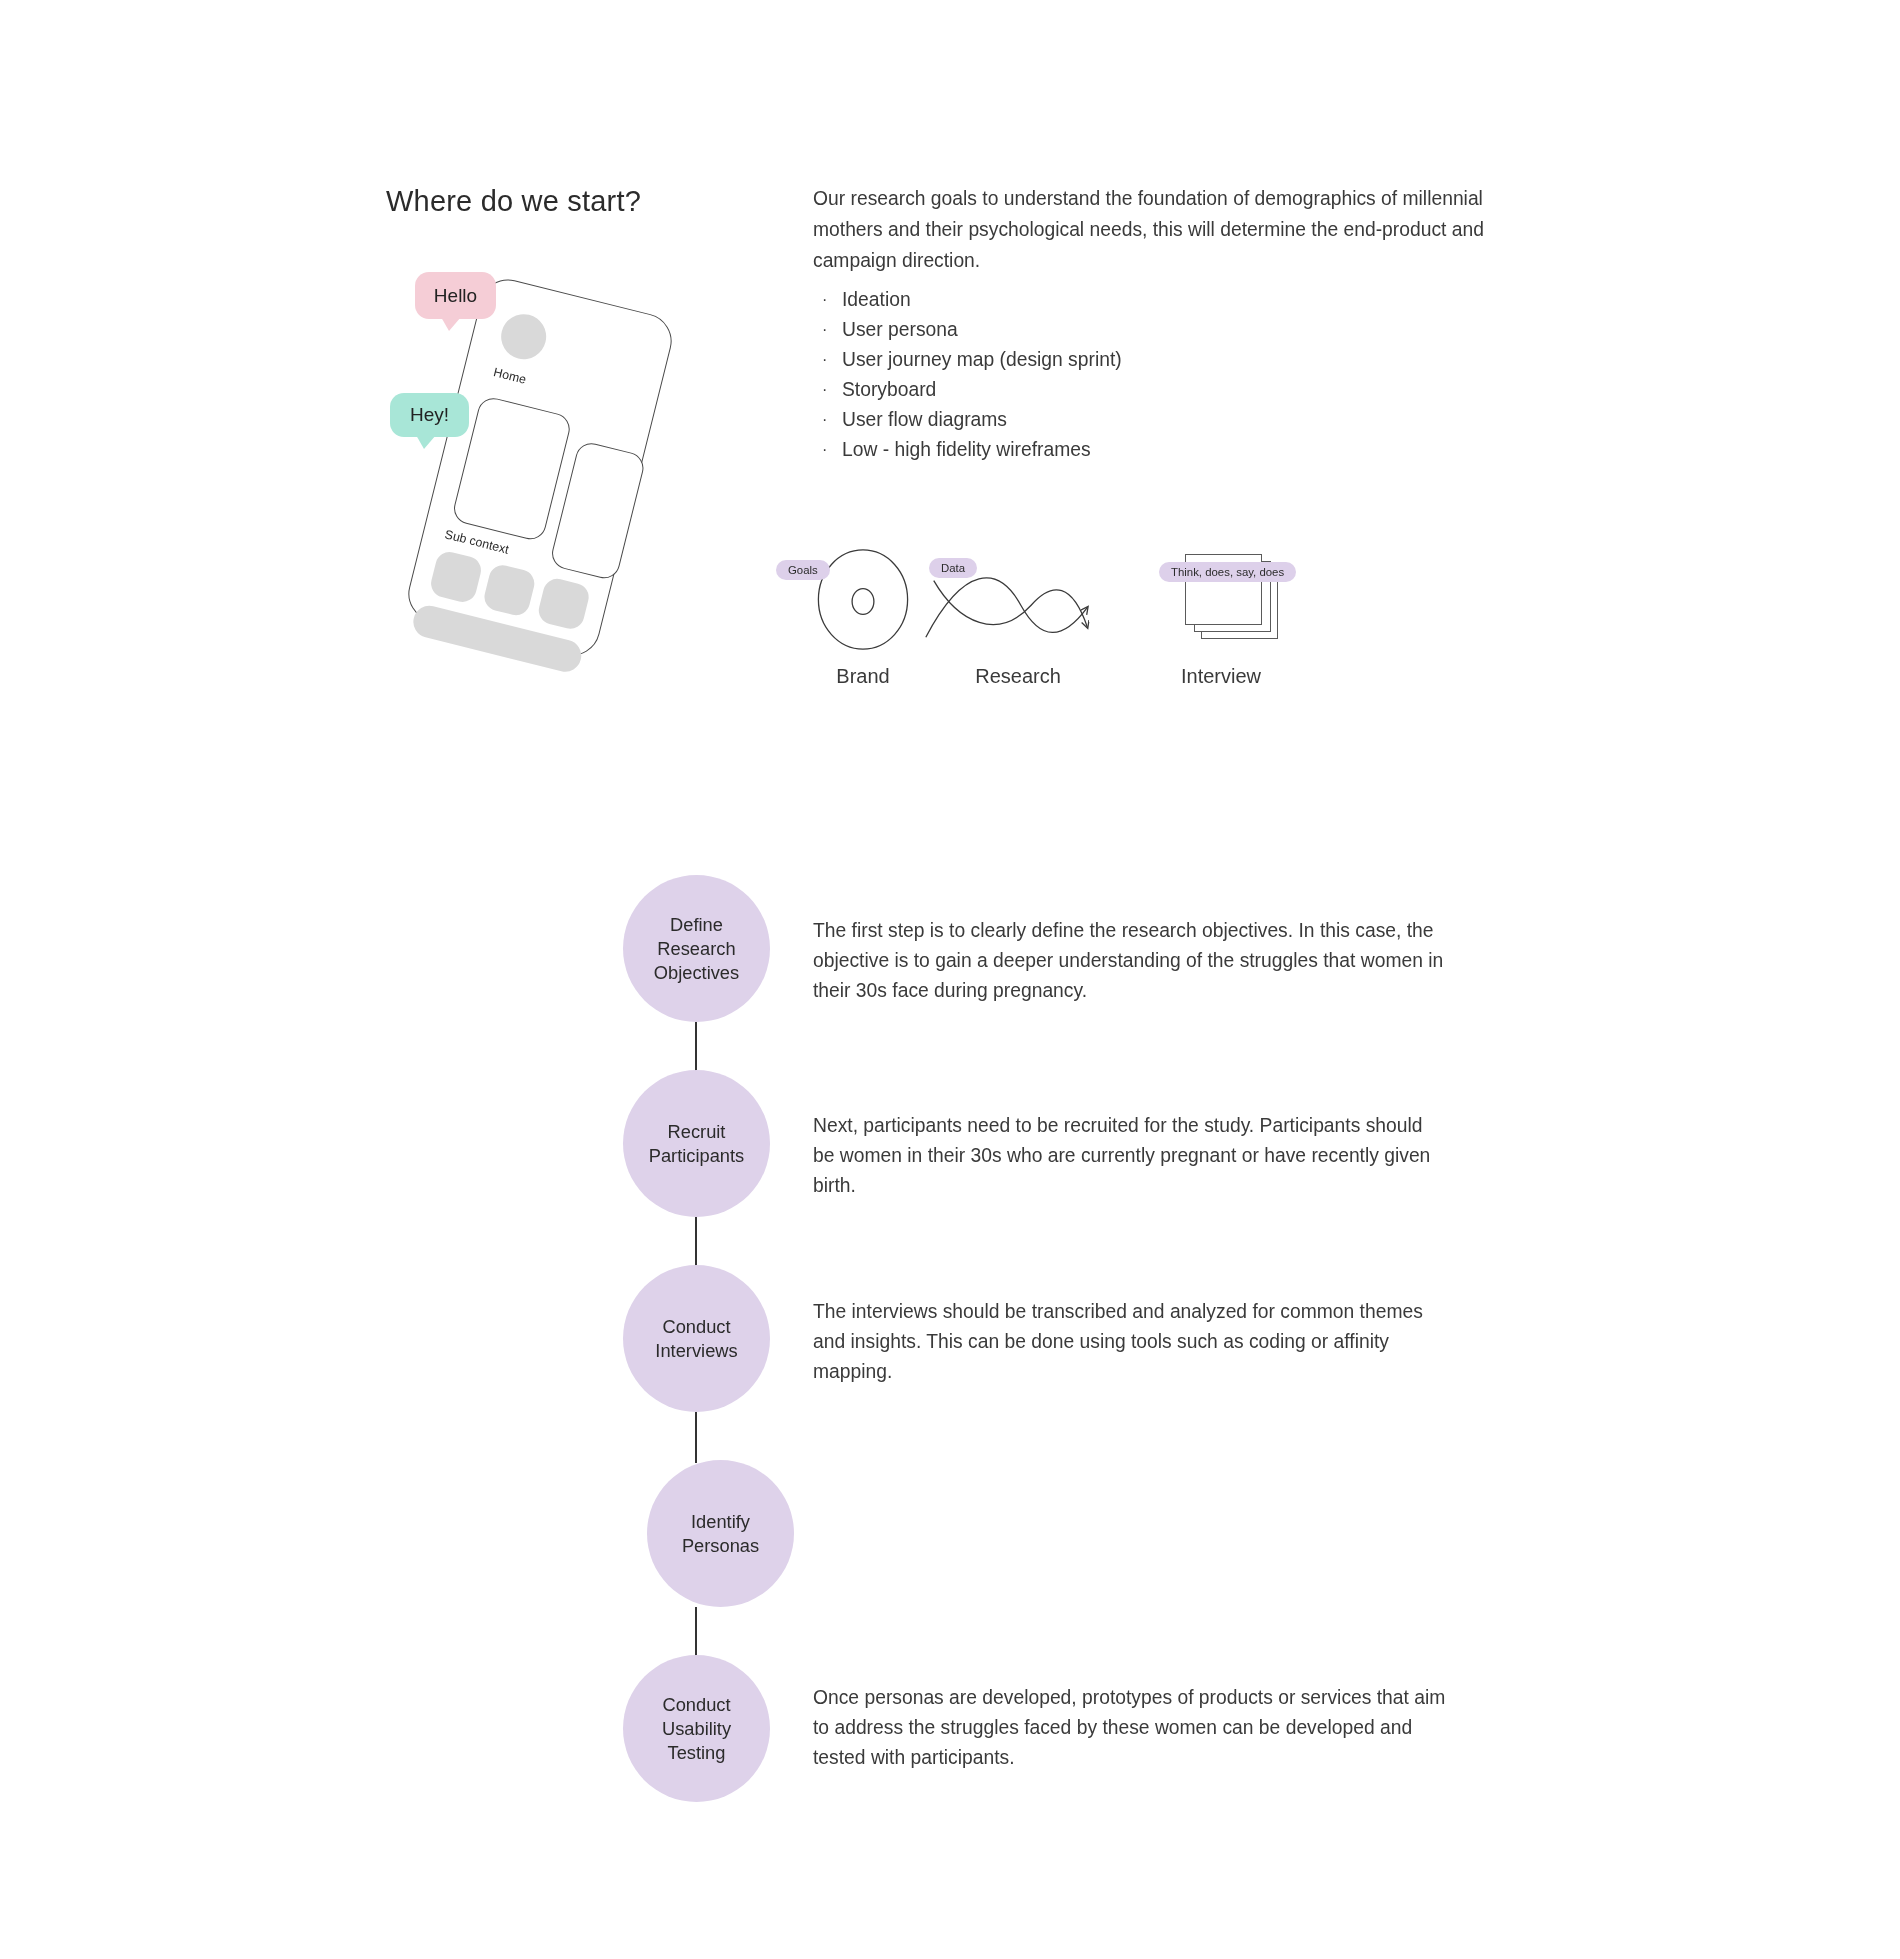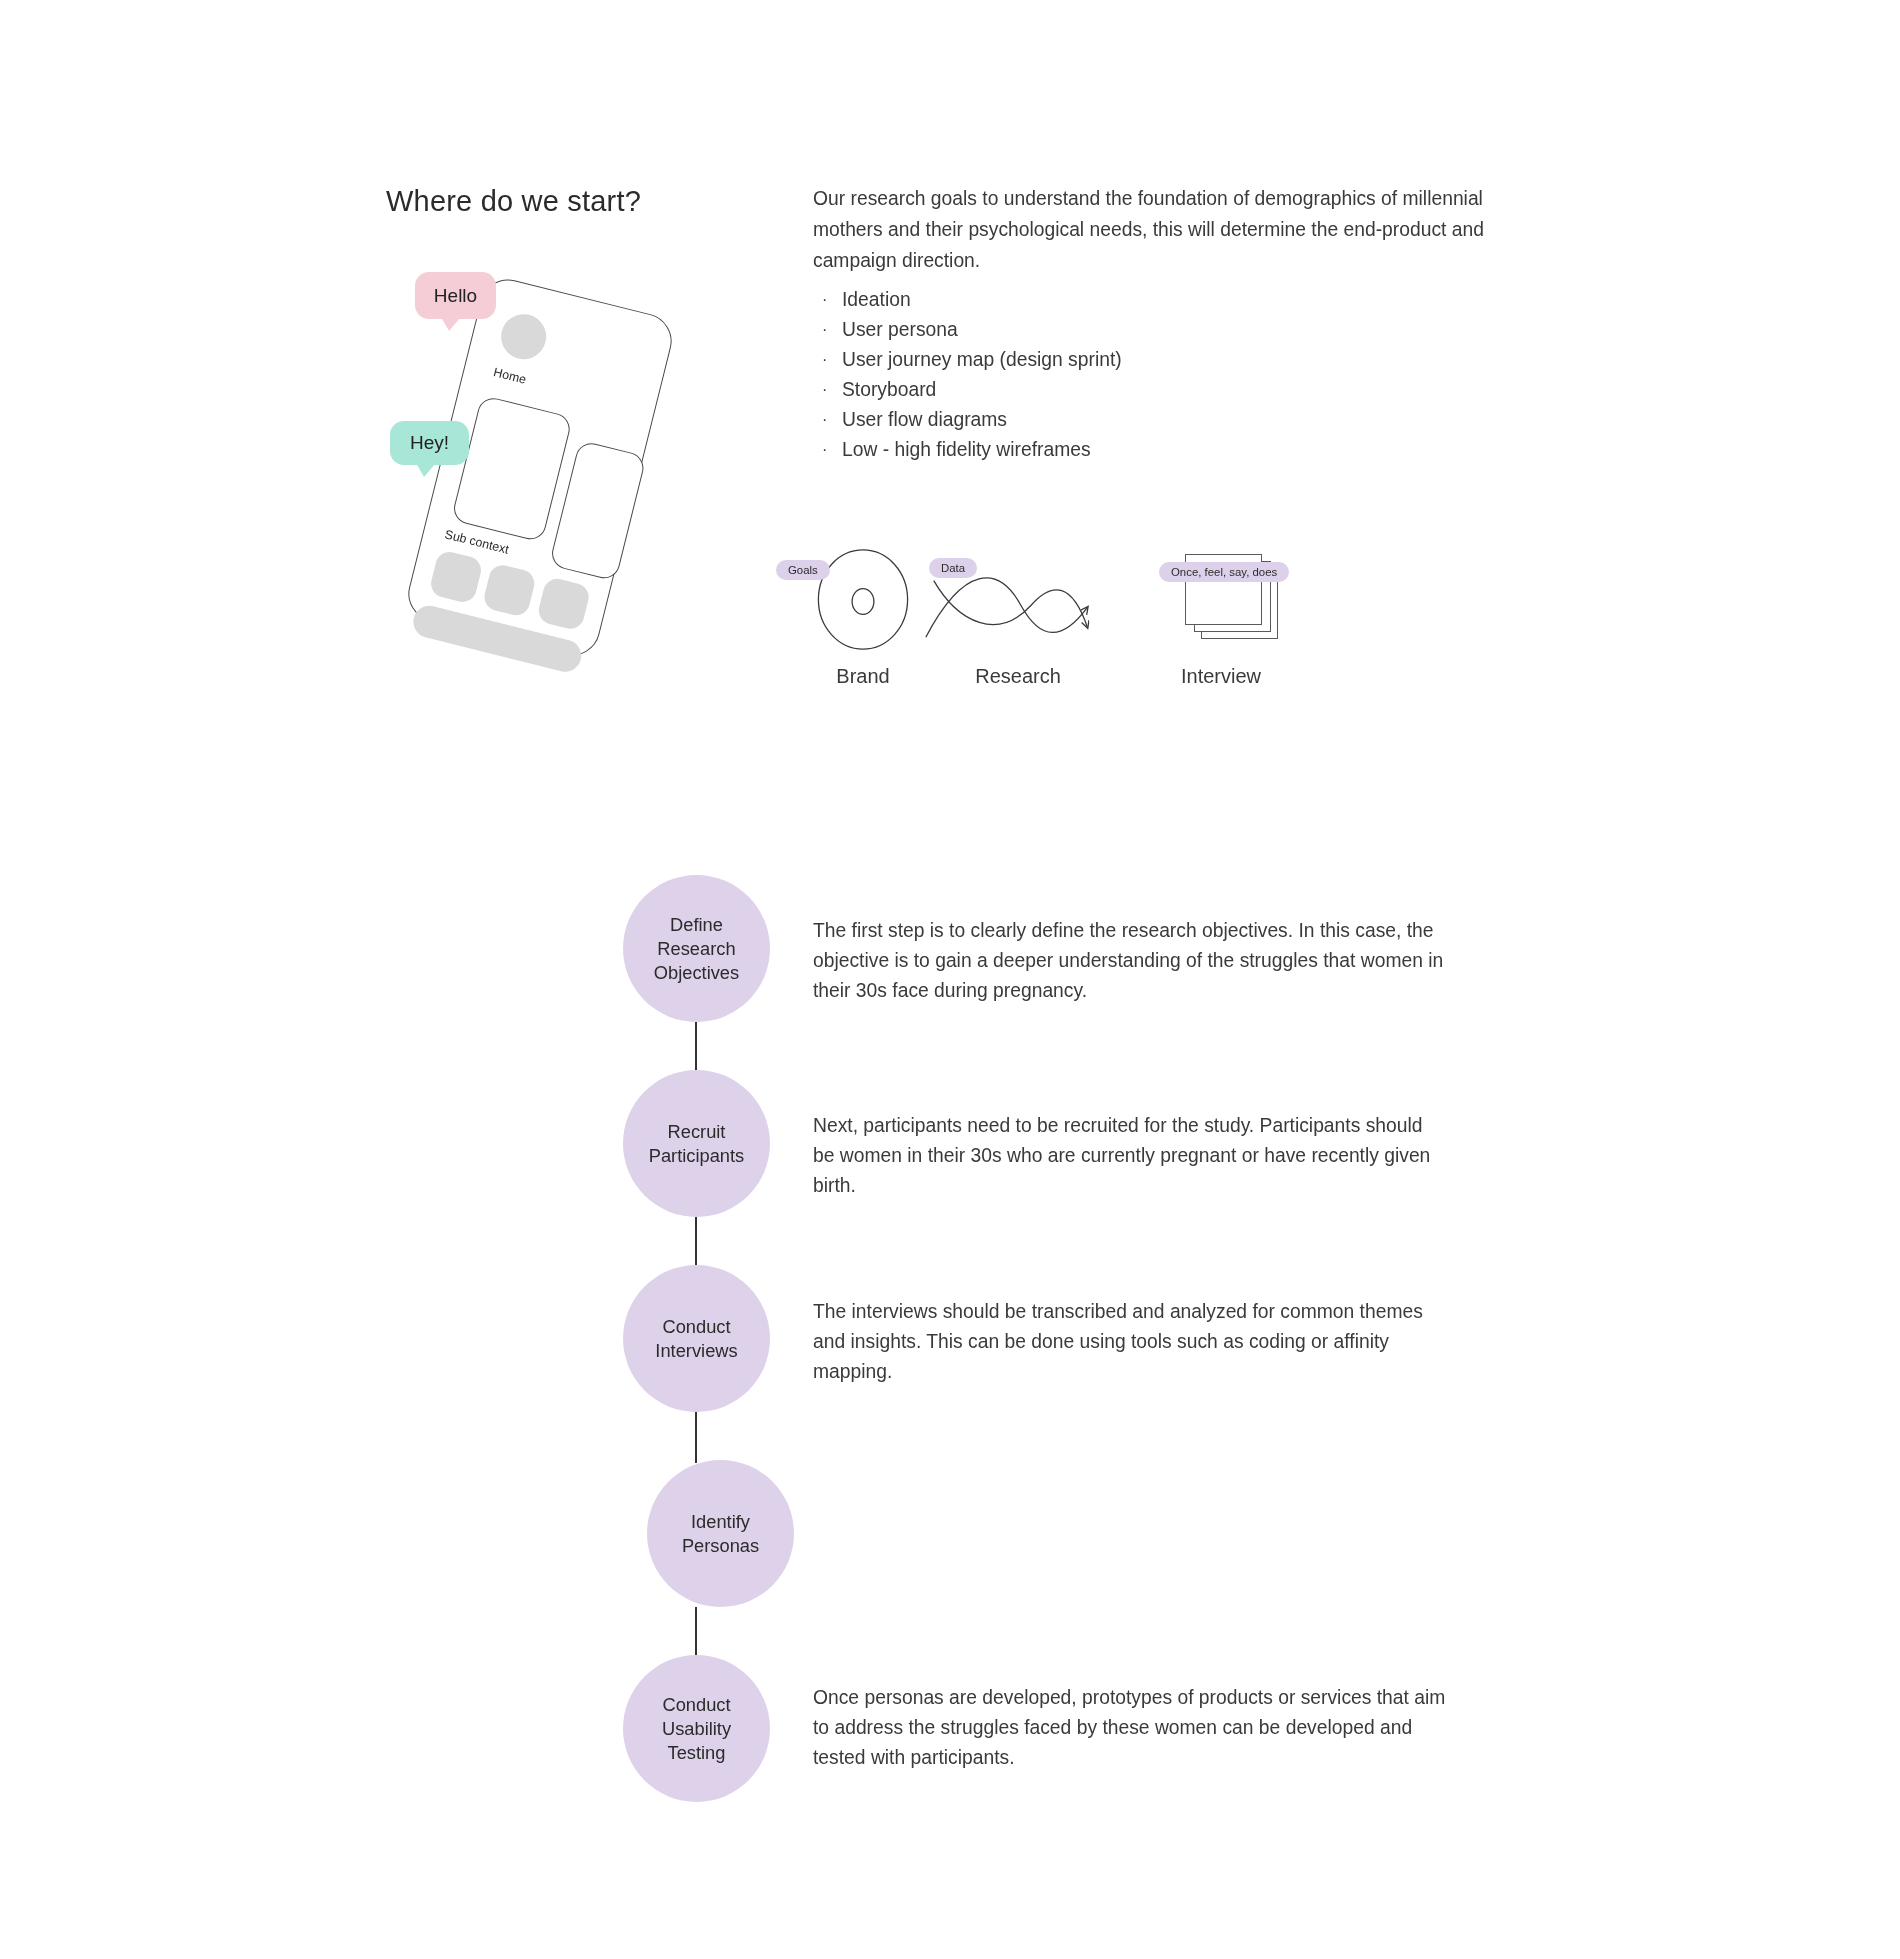--- a/index.html
+++ b/index.html
@@ -166,21 +166,21 @@
   #bubble-hello {
     left: 415px;
     top: 272px;
     width: 81px;
     height: 47px;
     background: #f5cdd6;
     --tail-color: #f5cdd6;
   }
   #bubble-hey {
     left: 390px;
-    top: 421px;
+    top: 393px;
     width: 79px;
     height: 44px;
     background: #a8e6d7;
     --tail-color: #a8e6d7;
   }
 
   
   .icon-item {
     position: absolute;
     width: 228px;
@@ -311,21 +311,21 @@
   <div class="icon-caption">Research</div>
 </div>
 
 <div class="icon-item" id="icon-interview">
   <div class="icon-art">
     <div class="paper-stack" style="left:0; top:0; width:228px; height:111px;">
       <div class="paper" style="left:94px; top:22px; width:77px; height:71px;"></div>
       <div class="paper" style="left:87px; top:15px; width:77px; height:71px;"></div>
       <div class="paper" style="left:78px; top:8px;  width:77px; height:71px;"></div>
     </div>
-    <div class="icon-chip" style="left:52px; top:16px;">Once, feel, say, does</div>
+    <div class="icon-chip" style="left:52px; top:16px;">Think, does, say, does</div>
   </div>
   <div class="icon-caption">Interview</div>
 </div>
 
 <div id="timeline">
 
   <div class="tl-connector" style="top:1022px; height:51px;"></div>
   <div class="tl-connector" style="top:1217px; height:51px;"></div>
   <div class="tl-connector" style="top:1412px; height:51px;"></div>
   <div class="tl-connector" style="top:1607px; height:51px;"></div>

